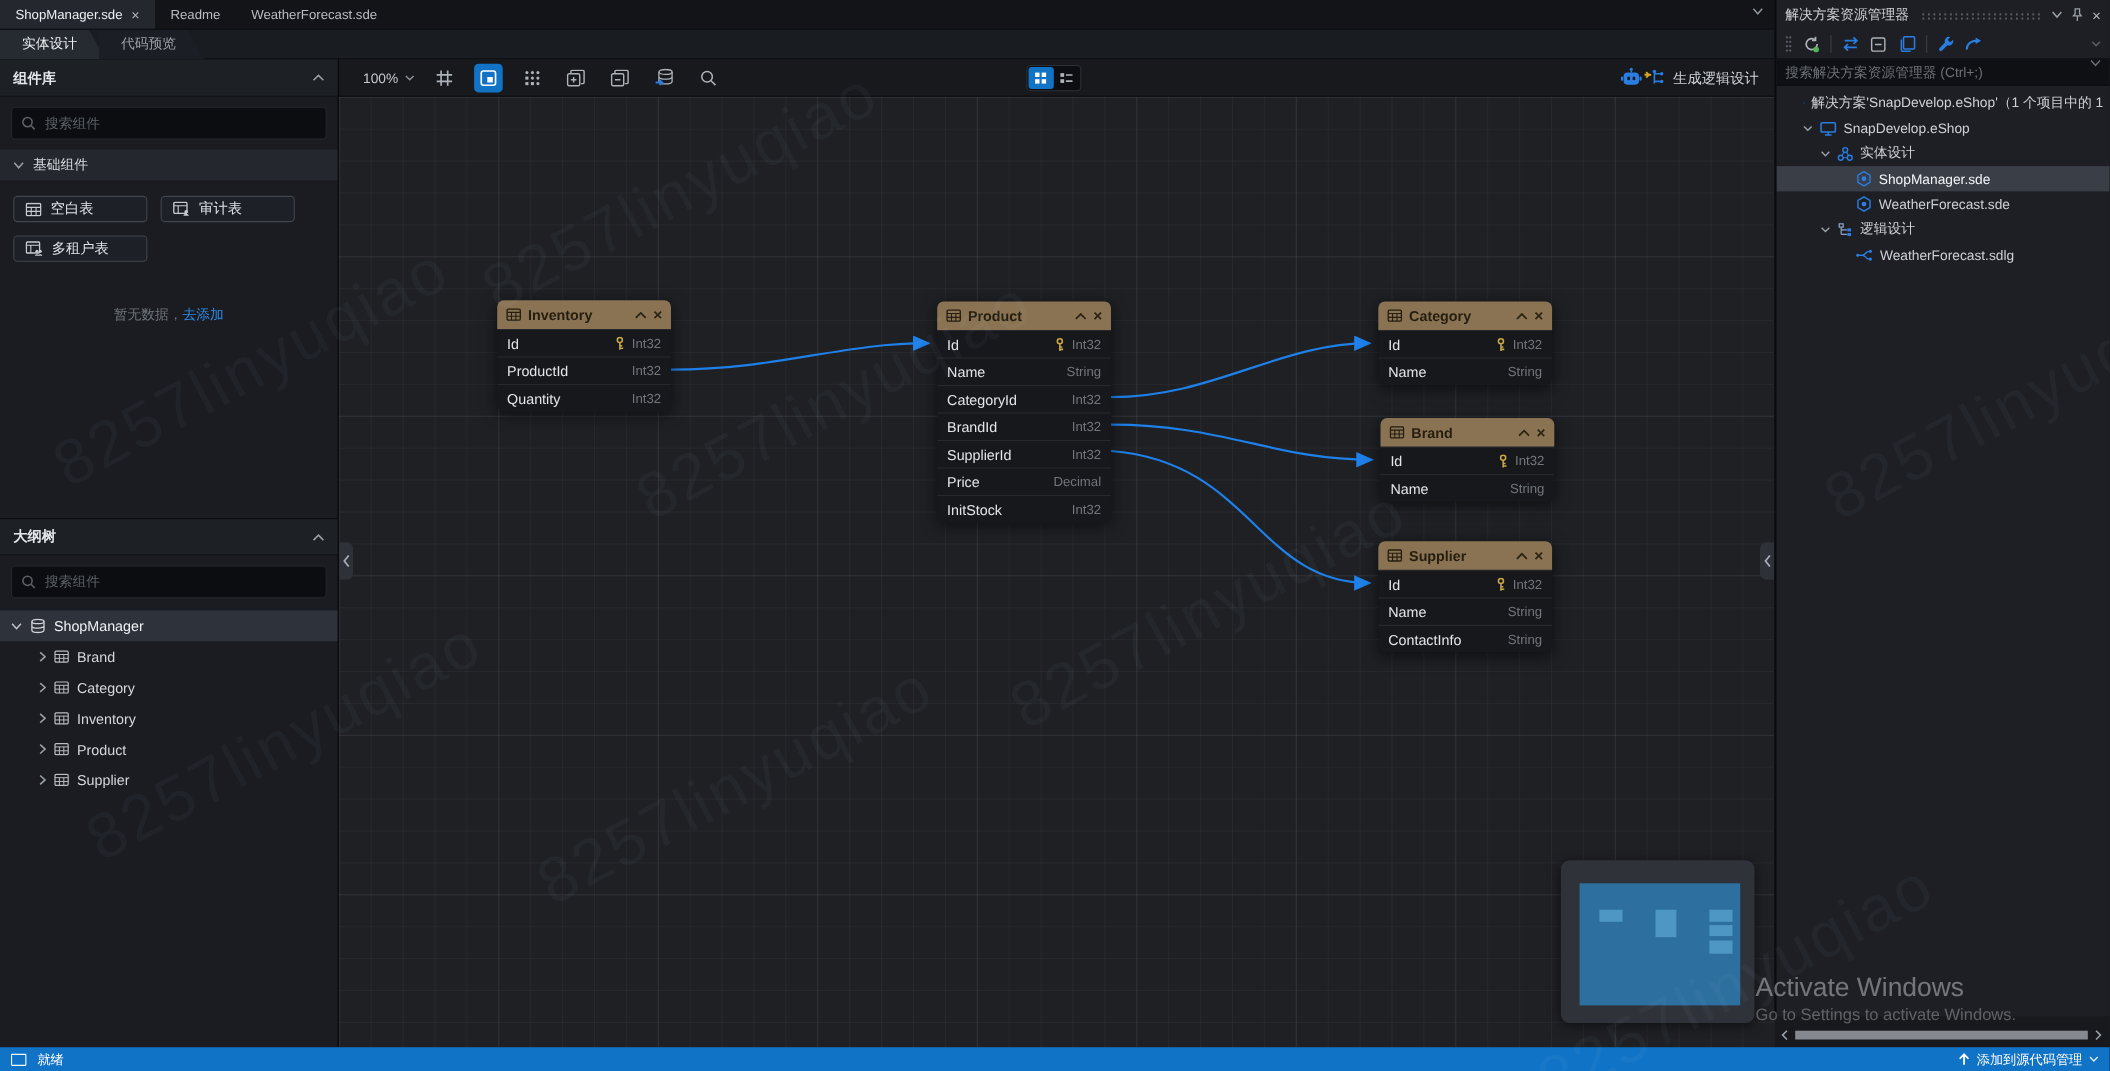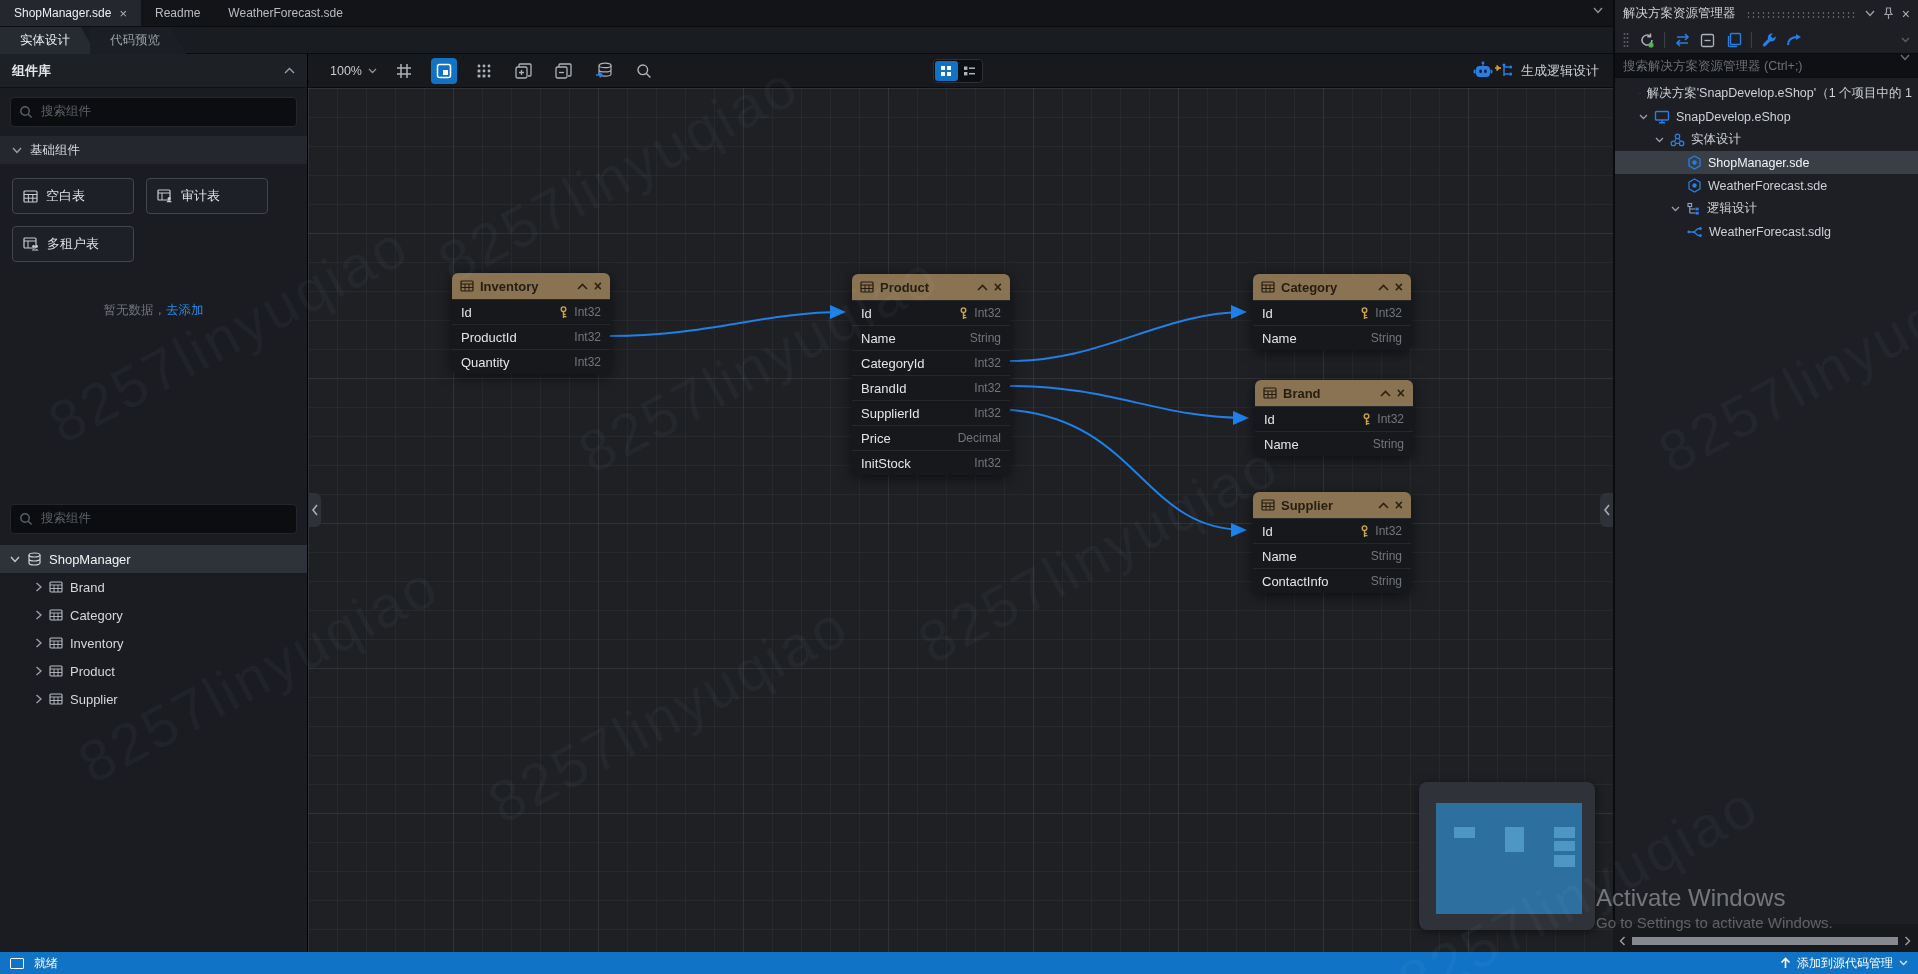--- a/index.html
+++ b/index.html
@@ -19,26 +19,26 @@
   .subtab{height:27px;display:flex;align-items:center;padding:0 26px 0 20px;font-size:12.5px;clip-path:polygon(0 0,calc(100% - 15px) 0,100% 100%,0 100%)}
   .subtab.active{background:#262a31;color:#eceef1}
   .subtab.idle{background:#1b1e24;color:#9aa0a8;margin-left:-6px}
 
   
   .sidebar{position:absolute;left:0;top:54px;width:308px;height:898px;background:#1a1c21;border-right:1px solid #000;overflow:hidden}
   .panelhead{height:34px;display:flex;align-items:center;padding:0 12px;color:#e3e6ea;font-weight:700;font-size:13px;background:#1d2025;border-bottom:1px solid #101216}
   .panelhead .sp{flex:1}
   .searchwrap{margin:9px 10px;position:relative}
   .searchwrap svg{position:absolute;left:9px;top:8px}
-  .searchwrap input{width:100%;height:30px;background:#0b0d10;border:1px solid #23262c;border-radius:4px;color:#fca5a5;font-size:12.5px;padding:0 10px 0 30px;font-family:Liberation Mono, monospace;outline:none}
+  .searchwrap input{width:100%;height:30px;background:#0b0d10;border:1px solid #23262c;border-radius:4px;color:#fca5a5;font-size:12.5px;padding:0 10px 0 30px;font-family:Liberation Serif, serif;outline:none}
   .searchwrap input::placeholder{color:#5c6168}
   .sectionbar{height:28px;margin:2px 0;background:#24272d;display:flex;align-items:center;gap:8px;padding:0 12px;color:#d7dade;font-size:12.5px}
   .sectionbar .sp{flex:1}
   .compgrid{display:flex;flex-wrap:wrap;gap:12px;padding:12px 12px}
-  .compbtn{width:122px;height:36px;border:1px solid #41464e;border-radius:4px;background:#1d2026;display:flex;align-items:center;gap:8px;padding:0 10px;color:#dfe2e6;font-size:13px}
+  .compbtn{width:122px;height:24px;border:1px solid #41464e;border-radius:4px;background:#1d2026;display:flex;align-items:center;gap:8px;padding:0 10px;color:#dfe2e6;font-size:13px}
   .emptyline{margin-top:28px;text-align:center;color:#70757c;font-size:12.5px}
   .emptyline a{color:#2e8be6;text-decoration:none}
   .outlinehead{border-top:1px solid #0a0b0d}
   .tree{padding-top:2px}
   .trow{height:28px;display:flex;align-items:center;gap:7px;padding:0 10px;color:#d4d7db;font-size:13px}
   .trow.sel{background:#2e323a;color:#f0f2f4}
   .trow .ind{width:18px;flex:0 0 18px}
   .chev{color:#9aa0a7}
 
   
@@ -181,20 +181,27 @@
         </svg>
       <span>多租户表</span>
     </div>
   </div>
   <div class="emptyline">
     <span>暂无数据，</span><a href="#">去添加</a>
   </div>
 
   <div style="height:176px"></div>
 
+  <div class="panelhead outlinehead">
+    <span>大纲树</span>
+    <span class="sp"></span>
+    <svg width="11" height="7" viewBox="0 0 11 7">
+        <path d="M1 6 L5.5 1.5 L10 6" stroke="#9aa0a7" stroke-width="1.4" fill="none"></path>
+      </svg>
+  </div>
   <div class="searchwrap">
     <svg width="14" height="14" viewBox="0 0 14 14">
         <circle cx="6" cy="6" r="4.2" stroke="#5c6168" stroke-width="1.4" fill="none"></circle>
         <path d="M9.2 9.2 L12.6 12.6" stroke="#5c6168" stroke-width="1.4"></path>
       </svg>
     <input placeholder="搜索组件" style="">
   </div>
   <div class="tree">
     <div class="trow sel">
       <svg class="chev" width="10" height="7" viewBox="0 0 10 7">
@@ -714,21 +721,21 @@
         </svg>
       <span>ShopManager.sde</span>
     </div>
     <div class="rrow" style="padding-left:72px">
       <svg width="15" height="15" viewBox="0 0 15 15">
           <path d="M7.5 1 L13 4.2 V10.8 L7.5 14 L2 10.8 V4.2 Z" stroke="#2a7de1" fill="none" stroke-width="1.3"></path>
           <circle cx="7.5" cy="7.5" r="2.2" fill="#2a7de1"></circle>
         </svg>
       <span>WeatherForecast.sde</span>
     </div>
-    <div class="rrow" style="padding-left:56px">
+    <div class="rrow" style="padding-left:40px">
       <svg class="chev" width="9" height="6" viewBox="0 0 9 6">
           <path d="M1 1 L4.5 4.5 L8 1" stroke="#9aa0a7" stroke-width="1.3" fill="none"></path>
         </svg>
       <svg width="15" height="14" viewBox="0 0 15 14">
           <rect x="2" y="1.5" width="3.6" height="3" stroke="#8fa7c9" fill="none" stroke-width="1.1"></rect>
           <path d="M3.8 4.5 V11 M3.8 7 H9 M3.8 11 H9" stroke="#8fa7c9" stroke-width="1.1" fill="none"></path>
           <rect x="9.4" y="5.6" width="3.4" height="2.8" fill="#2a7de1"></rect>
           <rect x="9.4" y="9.8" width="3.4" height="2.8" fill="#2a7de1"></rect>
         </svg>
       <span>逻辑设计</span>

